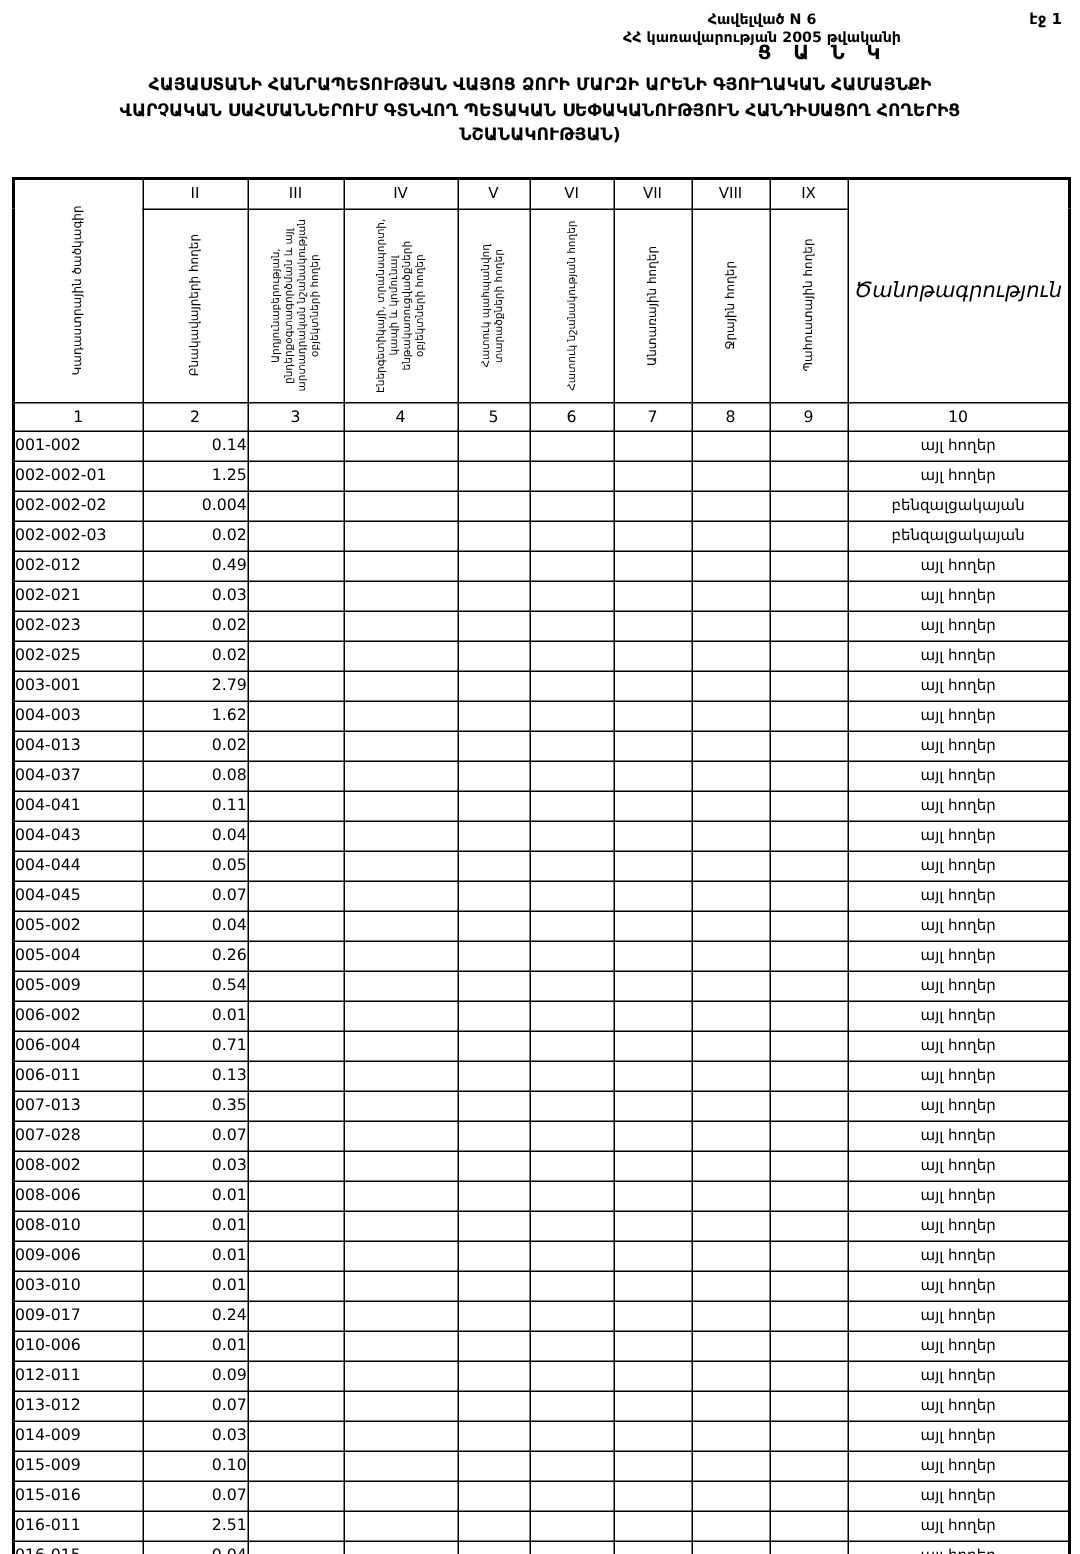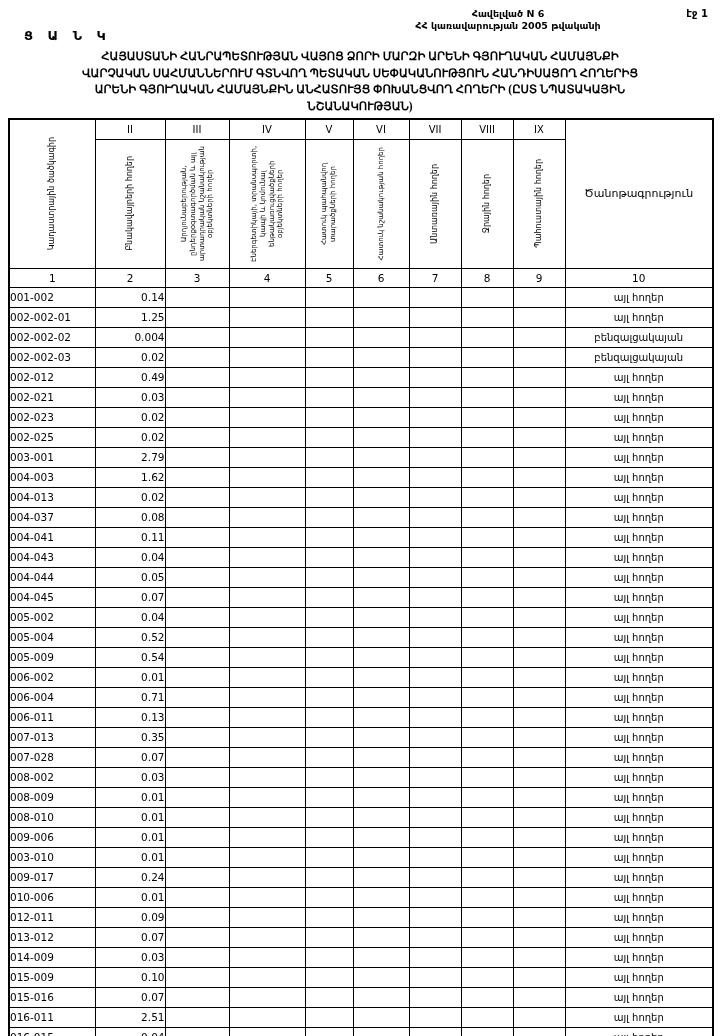--- a/index.html
+++ b/index.html
@@ -14,25 +14,25 @@
     overflow:hidden;
   }
   .top { position:relative; height:112px; }
   .appendix {
     position:absolute; top:2px; left:372px; width:256px;
     text-align:center; font-size:9.5px; font-weight:bold; line-height:1.3;
   }
   .page-num { position:absolute; top:2px; right:4px; font-size:10px; font-weight:bold; }
   .tsank {
     position:absolute; top:22px; left:16px; right:120px;
-    text-align:left; font-weight:bold; font-size:13px; letter-spacing:5px;
+    text-align:right; font-weight:bold; font-size:13px; letter-spacing:5px;
   }
   .main-title {
     position:absolute; top:42px; left:0; right:0;
-    text-align:center; font-weight:bold; font-size:11.5px; line-height:1.45;font-family:Liberation Serif, serif;
+    text-align:center; font-weight:bold; font-size:11.5px; line-height:1.45;
   }
   table.land {
     border-collapse:collapse;
     width:704px;
     table-layout:fixed;
     border:2px solid #000;
   }
   table.land th, table.land td {
     border:1px solid #000;
     padding:0;
@@ -44,21 +44,21 @@
   .vtext {
     writing-mode:vertical-rl;
     transform:rotate(180deg);
     margin:0 auto;
     font-size:7px;
     line-height:1.25;
     max-height:122px;
     text-align:center;
   }
   .vtext.big { font-size:8px; }
-  .note-head { font-size:11px; vertical-align:middle; }
+  .note-head { font-size:14px; vertical-align:middle;font-style:italic; }
   .numbers td { height:18px; text-align:center; font-weight:bold; font-size:10.5px; }
   .data-row td { height:19px; font-size:10.5px; }
   td.code { text-align:left; padding-left:5px; }
   td.area { text-align:right; }
   td.note { text-align:center; padding-left:4px; font-size:10px; }
 </style>
 </head>
 <body>
 
 <div class="page">
@@ -66,21 +66,20 @@
   <div class="top">
     <div class="appendix">
       <div>Հավելված N 6</div>
       <div>ՀՀ կառավարության 2005 թվականի</div>
     </div>
     <div class="page-num">էջ 1</div>
     <div class="tsank">Ց Ա Ն Կ</div>
     <div class="main-title">
       <div>ՀԱՅԱՍՏԱՆԻ ՀԱՆՐԱՊԵՏՈՒԹՅԱՆ  ՎԱՅՈՑ ՁՈՐԻ ՄԱՐԶԻ ԱՐԵՆԻ ԳՅՈՒՂԱԿԱՆ ՀԱՄԱՅՆՔԻ</div>
       <div>ՎԱՐՉԱԿԱՆ ՍԱՀՄԱՆՆԵՐՈՒՄ ԳՏՆՎՈՂ ՊԵՏԱԿԱՆ ՍԵՓԱԿԱՆՈՒԹՅՈՒՆ ՀԱՆԴԻՍԱՑՈՂ ՀՈՂԵՐԻՑ</div>
-      <div>ԱՐԵՆԻ ԳՅՈՒՂԱԿԱՆ ՀԱՄԱՅՆՔԻՆ ԱՆՀԱՏՈՒՅՑ ՓՈԽԱՆՑՎՈՂ ՀՈՂԵՐԻ (ԸՍՏ ՆՊԱՏԱԿԱՅԻՆ</div>
       <div>ՆՇԱՆԱԿՈՒԹՅԱՆ)</div>
     </div>
   </div>
 
   <table class="land">
     <colgroup>
       <col style="width:86px">
         <col style="width:70px">
         <col style="width:64px">
       <col style="width:76px">
@@ -362,21 +361,21 @@
       <td></td>
       <td></td>
       <td></td>
       <td></td>
       <td></td>
       <td class="note">այլ հողեր</td>
     </tr>
 
     <tr class="data-row">
       <td class="code">005-004</td>
-      <td class="area">0.52</td>
+      <td class="area">0.26</td>
       <td></td>
       <td></td>
       <td></td>
       <td></td>
       <td></td>
       <td></td>
       <td></td>
       <td class="note">այլ հողեր</td>
     </tr>
 
@@ -465,21 +464,21 @@
       <td></td>
       <td></td>
       <td></td>
       <td></td>
       <td></td>
       <td></td>
       <td class="note">այլ հողեր</td>
     </tr>
 
     <tr class="data-row">
-      <td class="code">008-009</td>
+      <td class="code">008-006</td>
       <td class="area">0.01</td>
       <td></td>
       <td></td>
       <td></td>
       <td></td>
       <td></td>
       <td></td>
       <td></td>
       <td class="note">այլ հողեր</td>
     </tr>

